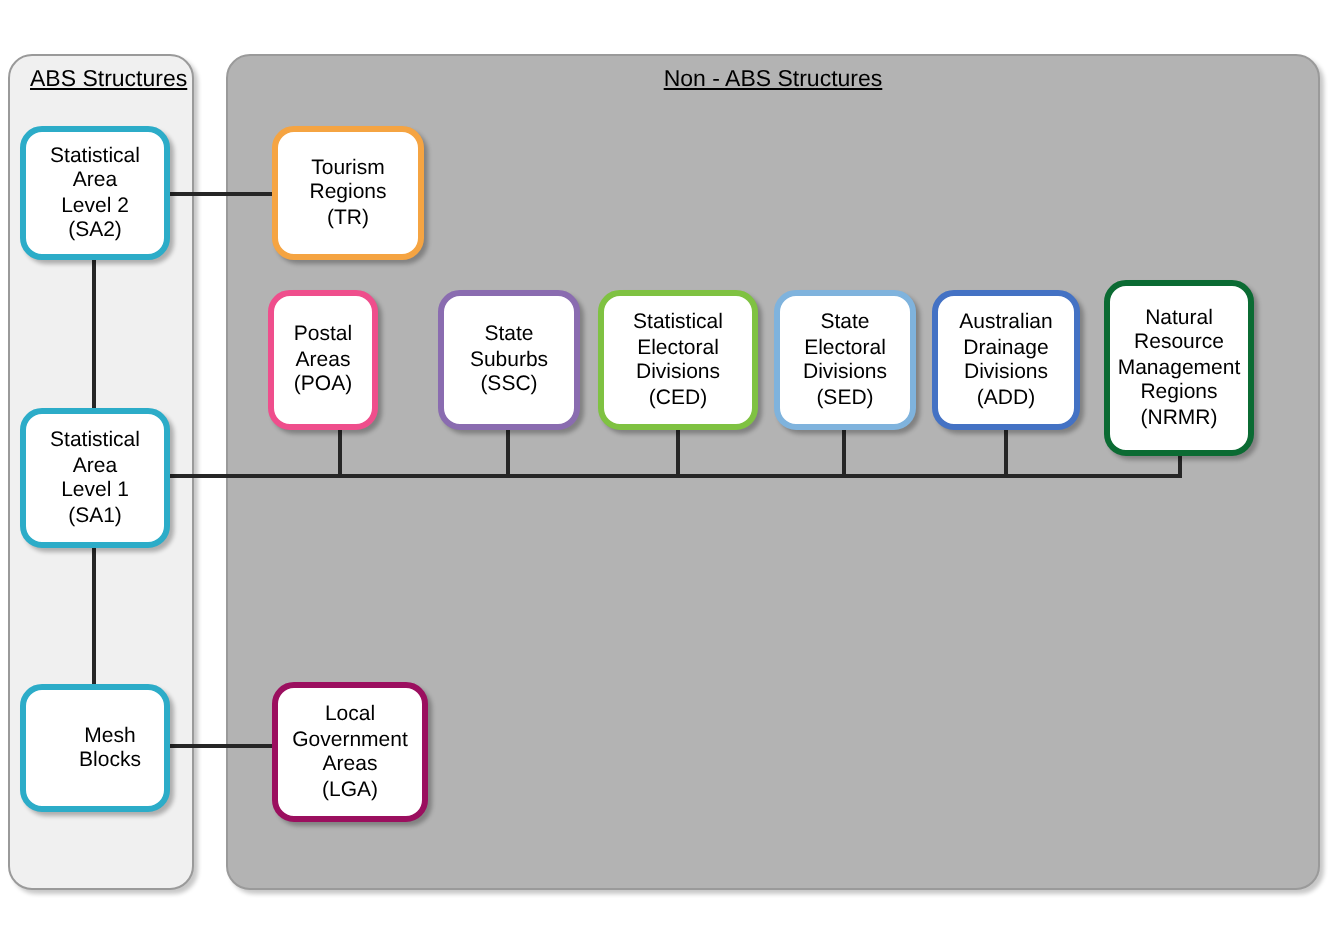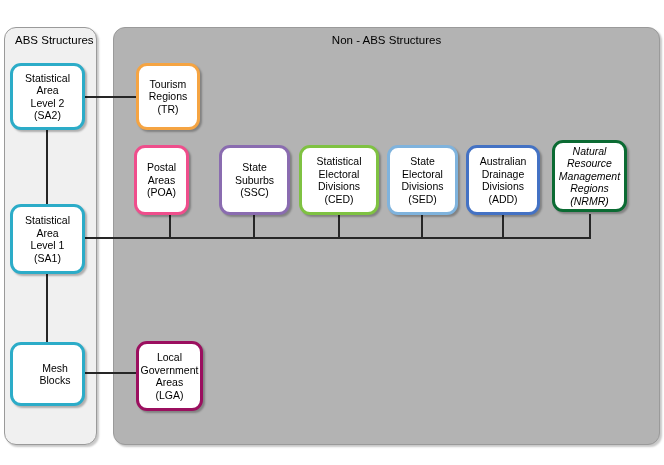--- a/index.html
+++ b/index.html
@@ -42,20 +42,21 @@
     background: #b3b3b3;
     box-shadow: 2px 2px 2px rgba(0,0,0,0.22);
     padding-left: 28px;
   }
   .panel-title {
     position: absolute;
     font-size: 11.5px;
     color: #000000;
     white-space: nowrap;
     line-height: 13px;
+    text-decoration: underline;
   }
   #abs-title {
     left: 10px;
     top: 6px;
     text-align: left;
   }
   #nonabs-title {
     left: 0;
     top: 6px;
     width: 100%;
@@ -135,21 +136,21 @@
 Area
 Level 1
 (SA1)</span>
   </div>
 
   <div class="node" style="left:10px; top:342px; width:75px; height:64px; border-color:#2cacc8;padding-left:15px;">
     <span class="label">Mesh
 Blocks</span>
   </div>
 
-  <div class="node" style="left: 136px; top: 63px; width: 64px; height: 67px; border-color: rgb(245, 164, 66);">
+  <div class="node" style="left: 136px; top: 63px; width: 76px; height: 67px; border-color: rgb(245, 164, 66);">
     <span class="label">Tourism
 Regions
 (TR)</span>
   </div>
 
   <div class="node" style="left:134px; top:145px; width:55px; height:70px; border-color:#ef4e8c;">
     <span class="label">Postal
 Areas
 (POA)</span>
   </div>
@@ -174,28 +175,28 @@
 (SED)</span>
   </div>
 
   <div class="node" style="left:466px; top:145px; width:74px; height:70px; border-color:#4472c4;">
     <span class="label">Australian
 Drainage
 Divisions
 (ADD)</span>
   </div>
 
-  <div class="node" style="left:552px; top:140px; width:75px; height:72px; border-color:#0b6b33;font-style:italic;">
+  <div class="node" style="left:552px; top:140px; width:75px; height:88px; border-color:#0b6b33;">
     <span class="label">Natural
 Resource
 Management
 Regions
 (NRMR)</span>
   </div>
 
-  <div class="node" style="left:136px; top:341px; width:67px; height:70px; border-color:#9b0f5f;">
+  <div class="node" style="left:136px; top:341px; width:78px; height:70px; border-color:#9b0f5f;">
     <span class="label">Local
 Government
 Areas
 (LGA)</span>
   </div>
 
 </div>
 
 </body></html>

